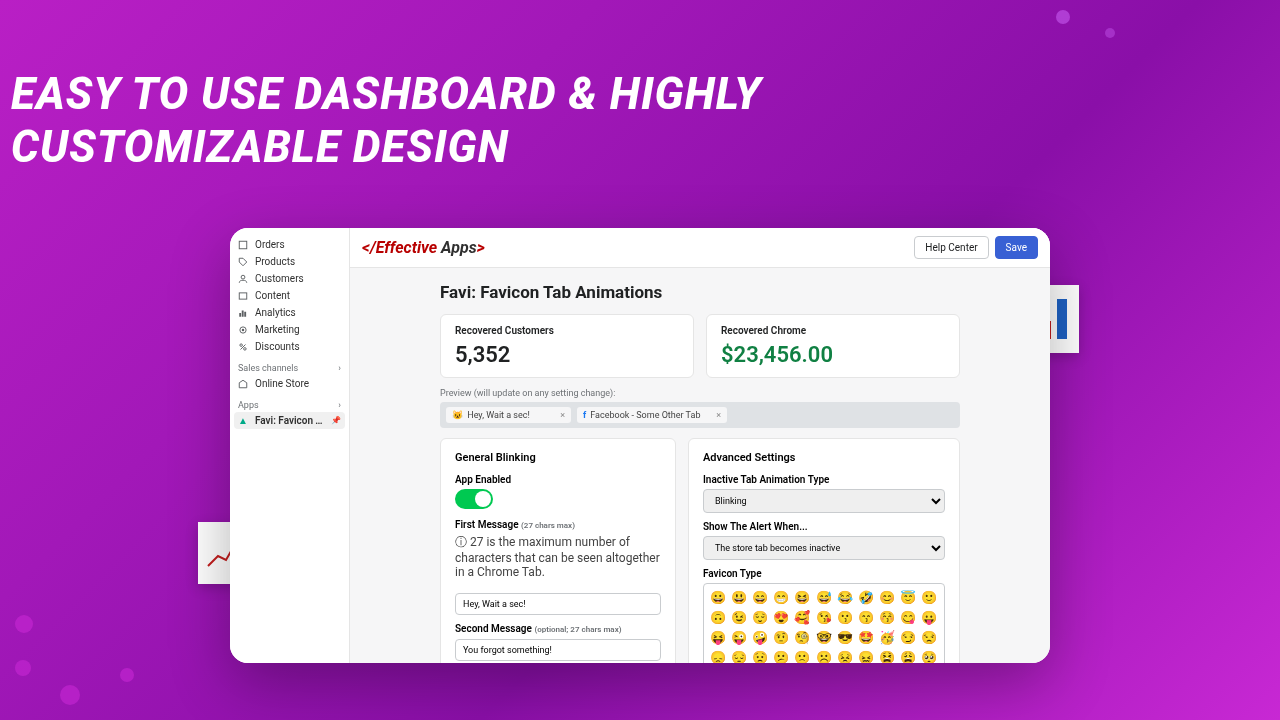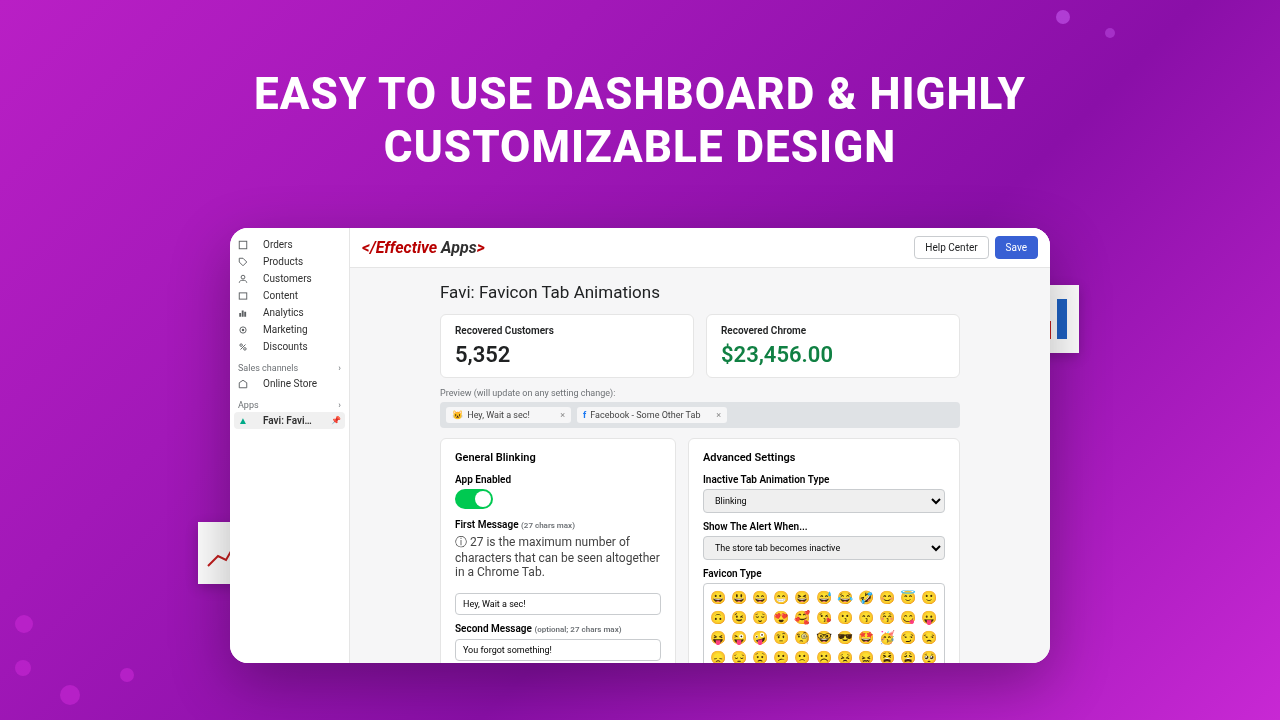--- a/index.html
+++ b/index.html
@@ -4,37 +4,37 @@
 <style>
 *{box-sizing:border-box;margin:0;padding:0;font-family:-apple-system,BlinkMacSystemFont,'Segoe UI',Roboto,sans-serif}
 body{width:1280px;height:720px;overflow:hidden;background:linear-gradient(135deg,#b91fc5 0%,#a218b8 30%,#8a0fa8 60%,#c828d4 100%);position:relative}
 .deco-dot{position:absolute;border-radius:50%;background:rgba(200,40,212,0.6)}
 .dot1{left:15px;top:615px;width:18px;height:18px}
 .dot2{left:15px;top:660px;width:16px;height:16px}
 .dot3{left:60px;top:685px;width:20px;height:20px}
 .dot4{left:120px;top:668px;width:14px;height:14px}
 .dot5{right:210px;top:10px;width:14px;height:14px;background:rgba(190,80,230,0.7)}
 .dot6{right:165px;top:28px;width:10px;height:10px;background:rgba(190,80,230,0.5)}
-.hero-title{color:#fff;font-size:44px;font-weight:800;text-align:center;letter-spacing:1px;line-height:1.2;padding:68px 11px 0;}
+.hero-title{color:#fff;font-size:44px;font-weight:800;text-align:left;letter-spacing:1px;line-height:1.2;padding:68px 11px 0;font-style:italic}
 .app-window{position:absolute;left:230px;top:228px;width:820px;height:435px;background:#fff;border-radius:18px;overflow:hidden;box-shadow:0 20px 60px rgba(0,0,0,0.3);display:flex}
 .sidebar{width:120px;background:#fff;border-right:1px solid #e5e5e5;padding:8px 4px;font-size:10px;color:#303030}
-.side-item{display:flex;align-items:center;padding:3px 4px;gap:15px;cursor:pointer;border-radius:4px}
+.side-item{display:flex;align-items:center;padding:3px 4px;gap:7px;cursor:pointer;border-radius:4px}
 .side-item.active{background:#f0f0f0;font-weight:600}
 .side-item svg{width:10px;height:10px;flex-shrink:0}
 .side-section{color:#6d7175;font-size:9px;padding:8px 4px 2px;display:flex;justify-content:space-between}
 .side-pin{font-size:8px;color:#999}
 .main{flex:1;background:#f6f6f7;overflow:hidden}
 .topbar{background:#fff;padding:8px 12px;display:flex;align-items:center;justify-content:space-between;border-bottom:1px solid #e5e5e5}
 .logo{font-size:16px;font-weight:700;font-style:italic}
 .logo .lt{color:#b80000}.logo .sl{color:#b80000}.logo .eff{color:#b80000}.logo .apps{color:#303030}.logo .gt{color:#b80000}
 .top-btns{display:flex;gap:6px}
 .btn{padding:5px 10px;font-size:10px;border-radius:4px;border:1px solid #c9cccf;background:#fff;color:#202223;cursor:pointer}
 .btn.primary{background:#3860d4;color:#fff;border-color:#3860d4}
 .content{padding:14px 90px 14px 90px}
-.page-title{font-size:17px;font-weight:400;color:#202223;margin-bottom:12px}
+.page-title{font-size:17px;font-weight:700;color:#202223;margin-bottom:12px}
 .stats-row{display:flex;gap:12px;margin-bottom:10px}
 .stat-card{flex:1;background:#fff;border-radius:6px;padding:10px 14px;border:1px solid #e5e5e5}
 .stat-label{font-size:10px;font-weight:600;color:#202223;margin-bottom:6px}
 .stat-value{font-size:22px;font-weight:600;color:#202223}
 .stat-value.green{color:#108043}
 .preview-label{font-size:9px;color:#6d7175;margin-bottom:4px}
 .preview-tabs{background:#dfe2e5;border-radius:4px;padding:5px 6px;display:flex;gap:6px;margin-bottom:10px}
 .ptab{background:#f6f6f7;border-radius:3px;padding:3px 6px;font-size:9px;display:flex;align-items:center;gap:4px;color:#444}
 .ptab .x{margin-left:auto;color:#888;cursor:pointer}
 .settings-row{display:flex;gap:12px}

